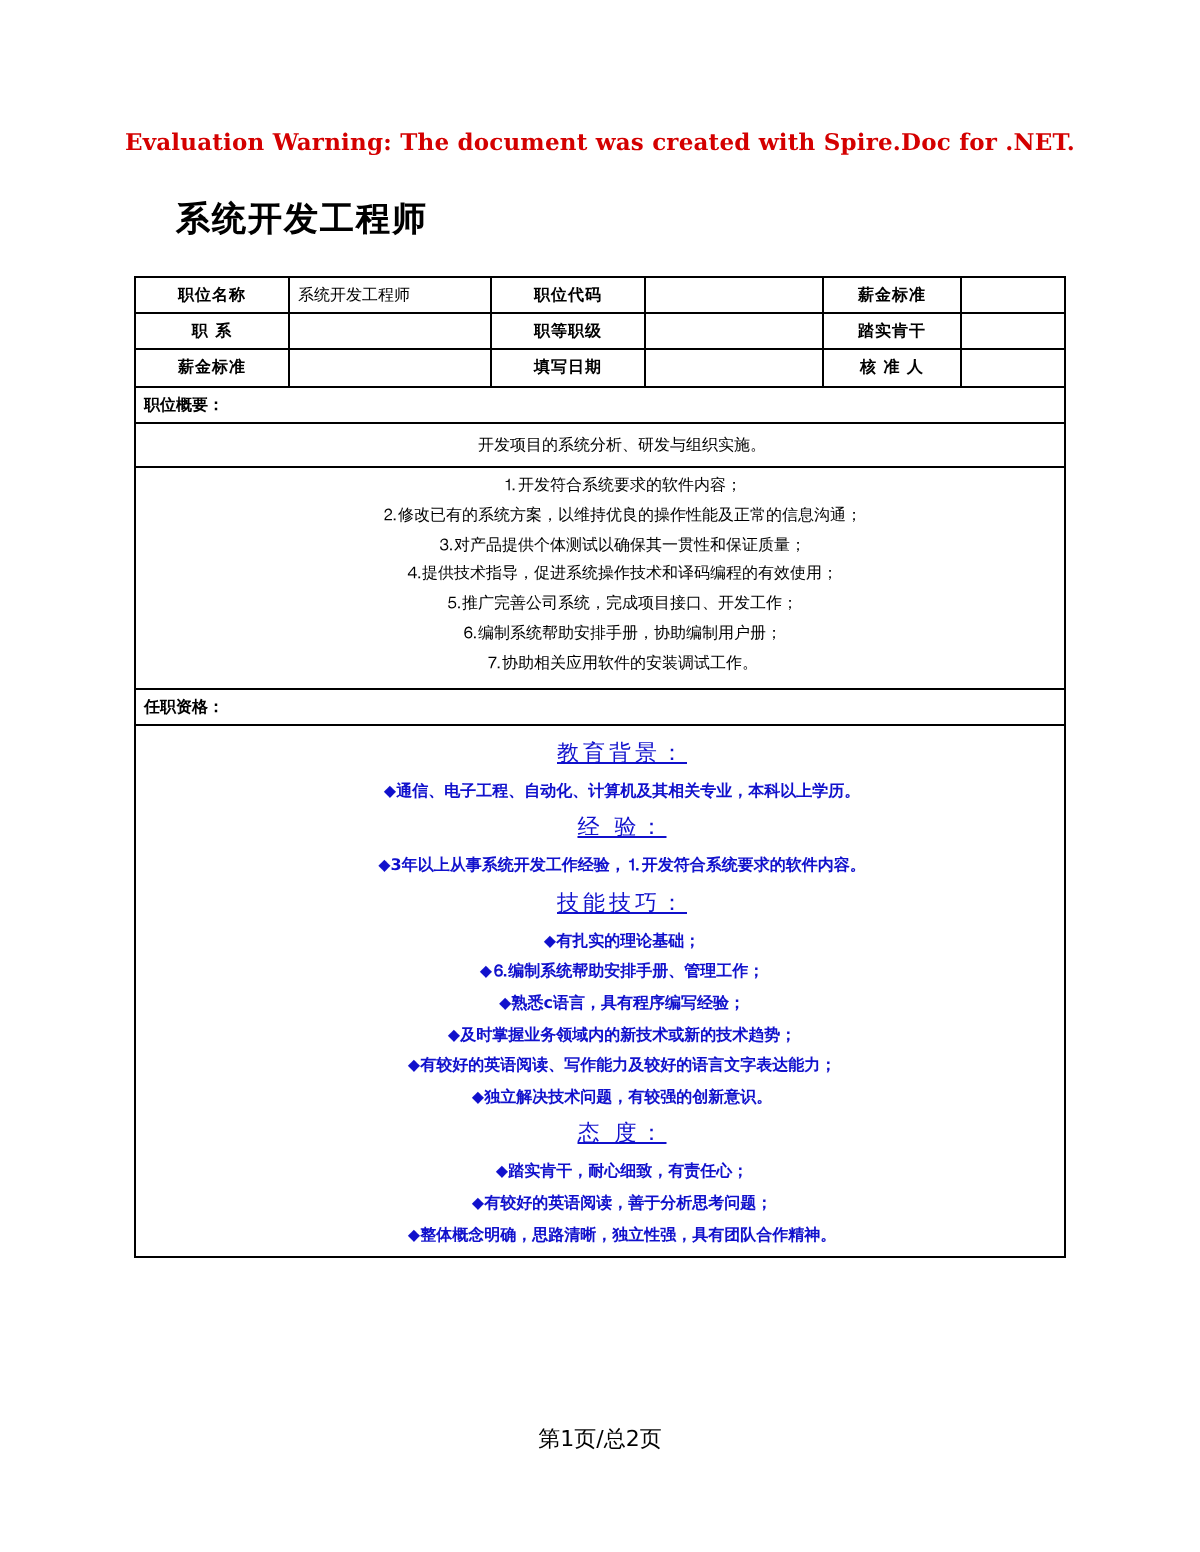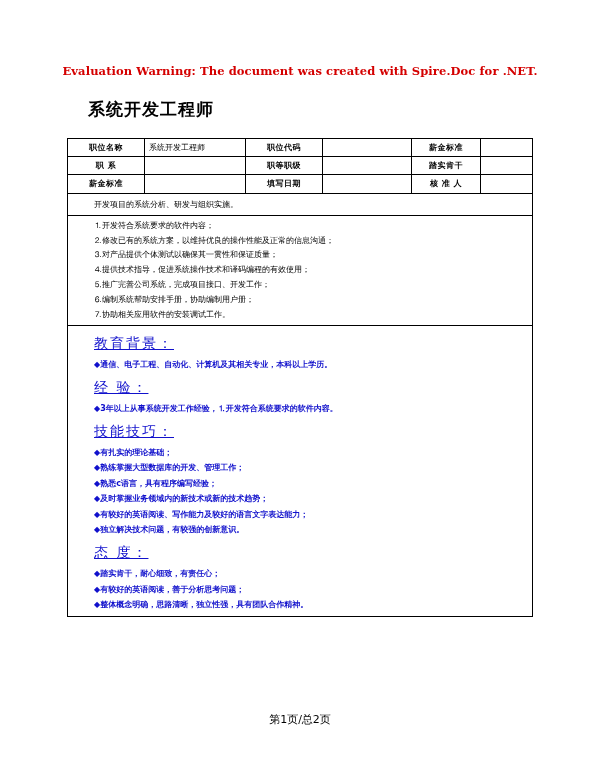--- a/index.html
+++ b/index.html
@@ -70,36 +70,36 @@
     text-align: left;
     padding-left: 6px;
   }
   .sec-head {
     font-size: 8px;
     font-weight: bold;
     padding: 3px 4px 3px 4px;
   }
   td.block {
     padding: 4px 6px 6px 6px;
-    text-align: left;
+    text-align: center;
   }
   .para {
     font-size: 8px;
     line-height: 1.85;
     padding-left: 22px;
     white-space: nowrap;
     font-family: Liberation Mono, monospace;
   }
   .para-first {
     font-size: 8px;
     line-height: 1.9;
     padding-left: 22px;
   }
   .sub-head {
-    font-size: 14px;
+    font-size: 11px;
     color: #1111cc;
     padding-left: 22px;
     line-height: 2.0;
     text-decoration: underline;
     letter-spacing: 2px;
   }
   .bullet-line {
     font-size: 8px;
     color: #1111cc;
     line-height: 1.95;
@@ -148,48 +148,54 @@
       <tr>
         <td class="lbl">薪金标准</td>
         <td class="val"></td>
         <td class="lbl">填写日期</td>
         <td class="val"></td>
         <td class="lbl">核 准 人</td>
         <td class="val"></td>
       </tr>
 
       <tr>
+        <td class="sec-head" colspan="6">职位概要：</td>
+      </tr>
+      <tr>
         <td class="block" colspan="6">
           <div class="para-first">开发项目的系统分析、研发与组织实施。</div>
         </td>
       </tr>
 
       <tr>
         <td class="block" colspan="6">
           <div class="para">⒈开发符合系统要求的软件内容；</div>
           <div class="para">⒉修改已有的系统方案，以维持优良的操作性能及正常的信息沟通；</div>
           <div class="para">⒊对产品提供个体测试以确保其一贯性和保证质量；</div>
           <div class="para">⒋提供技术指导，促进系统操作技术和译码编程的有效使用；</div>
           <div class="para">⒌推广完善公司系统，完成项目接口、开发工作；</div>
           <div class="para">⒍编制系统帮助安排手册，协助编制用户册；</div>
           <div class="para">⒎协助相关应用软件的安装调试工作。</div>
         </td>
       </tr>
 
       <tr>
+        <td class="sec-head" colspan="6">任职资格：</td>
+      </tr>
+      <tr>
         <td class="block" colspan="6">
           <div class="sub-head">教育背景：</div>
           <div class="bullet-line">◆通信、电子工程、自动化、计算机及其相关专业，本科以上学历。</div>
 
           <div class="sub-head">经    验：</div>
           <div class="bullet-line">◆3年以上从事系统开发工作经验，⒈开发符合系统要求的软件内容。</div>
 
           <div class="sub-head">技能技巧：</div>
           <div class="bullet-line">◆有扎实的理论基础；</div>
-          <div class="bullet-line">◆熟练掌握大型数据库的开发、管理工作；</div>
+          <div class="bullet-line">◆⒍编制系统帮助安排手册、管理工作；</div>
           <div class="bullet-line">◆熟悉c语言，具有程序编写经验；</div>
           <div class="bullet-line">◆及时掌握业务领域内的新技术或新的技术趋势；</div>
           <div class="bullet-line">◆有较好的英语阅读、写作能力及较好的语言文字表达能力；</div>
           <div class="bullet-line">◆独立解决技术问题，有较强的创新意识。</div>
 
           <div class="sub-head">态    度：</div>
           <div class="bullet-line">◆踏实肯干，耐心细致，有责任心；</div>
           <div class="bullet-line">◆有较好的英语阅读，善于分析思考问题；</div>
           <div class="bullet-line">◆整体概念明确，思路清晰，独立性强，具有团队合作精神。</div>
         </td>

